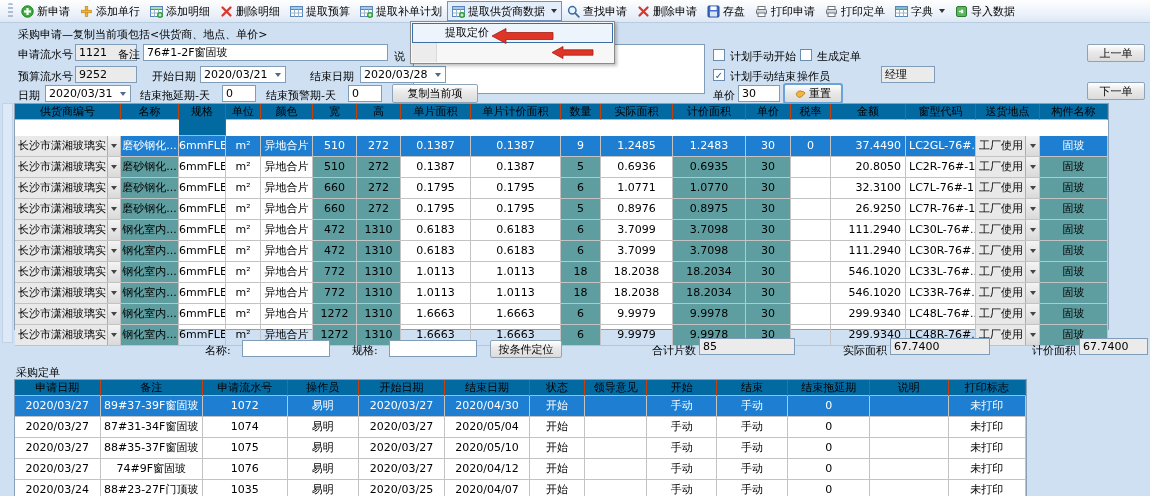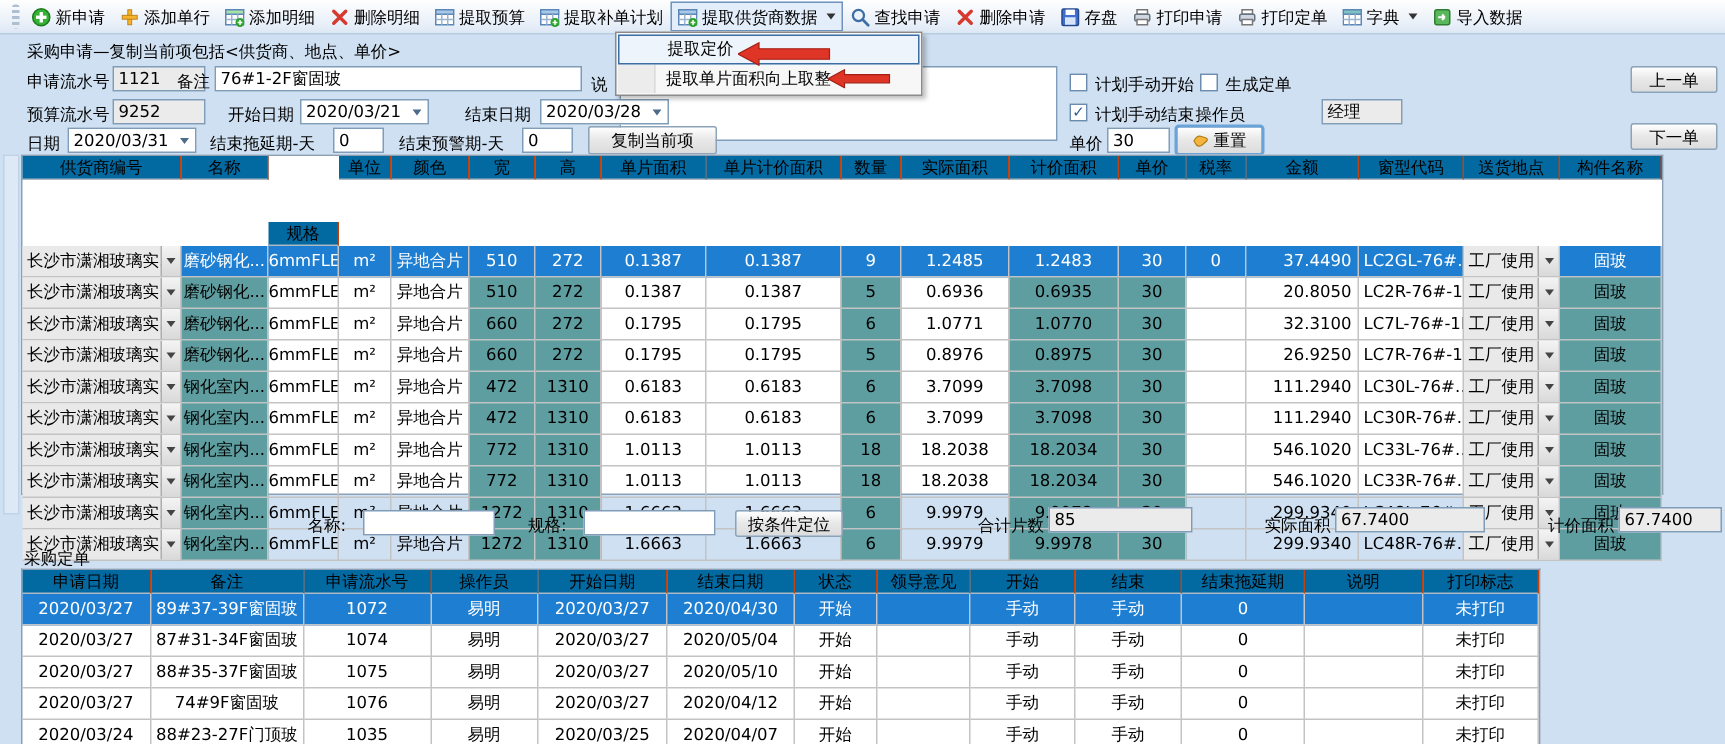--- a/index.html
+++ b/index.html
@@ -257,21 +257,21 @@
   <span>重置</span>
 </div>
 <div class="btn" style="left:1087px;top:82px;width:58px;height:18px;">下一单</div>
 
 <div class="gutter"></div>
 
 <div class="grid" style="left:14px;top:103px;width:1095px;height:227px;" id="main-grid">
     <div class="grow ghead">
       <div class="gc" style="width: 106px; height: 16px; line-height: 16px;">供货商编号</div>
       <div class="gc" style="width: 58px; height: 16px; line-height: 16px;">名称</div>
-      <div class="gc" style="width: 47px; height: 16px; line-height: 16px; margin-top: 44px;">规格</div>
+      <div class="gc" style="width: 47px; height: 32px; line-height: 16px;">规格</div>
       <div class="gc" style="width: 35px; height: 16px; line-height: 16px;">单位</div>
       <div class="gc" style="width: 52px; height: 16px; line-height: 16px;">颜色</div>
       <div class="gc" style="width: 44px; height: 16px; line-height: 16px;">宽</div>
       <div class="gc" style="width: 44px; height: 16px; line-height: 16px;">高</div>
       <div class="gc" style="width: 70px; height: 16px; line-height: 16px;">单片面积</div>
       <div class="gc" style="width: 90px; height: 16px; line-height: 16px;">单片计价面积</div>
       <div class="gc" style="width: 40px; height: 16px; line-height: 16px;">数量</div>
       <div class="gc" style="width: 72px; height: 16px; line-height: 16px;">实际面积</div>
       <div class="gc" style="width: 73px; height: 16px; line-height: 16px;">计价面积</div>
       <div class="gc" style="width: 45px; height: 16px; line-height: 16px;">单价</div>
@@ -684,21 +684,20 @@
       <div class="gc " style="width: 78px; height: 21px; line-height: 20px; text-align: center;">手动</div>
       <div class="gc " style="width: 80px; height: 21px; line-height: 20px; text-align: center;">手动</div>
       <div class="gc " style="width: 92px; height: 21px; line-height: 20px; text-align: center;">0</div>
       <div class="gc " style="width: 88px; height: 21px; line-height: 20px; text-align: center;"></div>
       <div class="gc " style="width: 87px; height: 21px; line-height: 20px; text-align: center;">未打印</div>
     </div>
   </div>
 
 <div class="menu" id="supplier-menu">
     <div class="menu-item hl">提取定价</div>
-    <div class="menu-item">提取单片面积向上取整</div>
   </div>
 
 <span class="ann" style="left:492px;top:28px;">
   <svg width="62" height="16" viewBox="0 0 62 16">
       <polygon points="0,8 14,0.5 14,4.5 61,4.5 61,11.5 14,11.5 14,15.5" fill="#df3526" stroke="#a31f14" stroke-width="0.8"></polygon>
     </svg>
 </span>
 <span class="ann" style="left:552px;top:46px;">
   <svg width="42" height="13" viewBox="0 0 42 13">
       <polygon points="0,6.5 11,0.5 11,3.8 41,3.8 41,9.2 11,9.2 11,12.5" fill="#df3526" stroke="#a31f14" stroke-width="0.8"></polygon>

